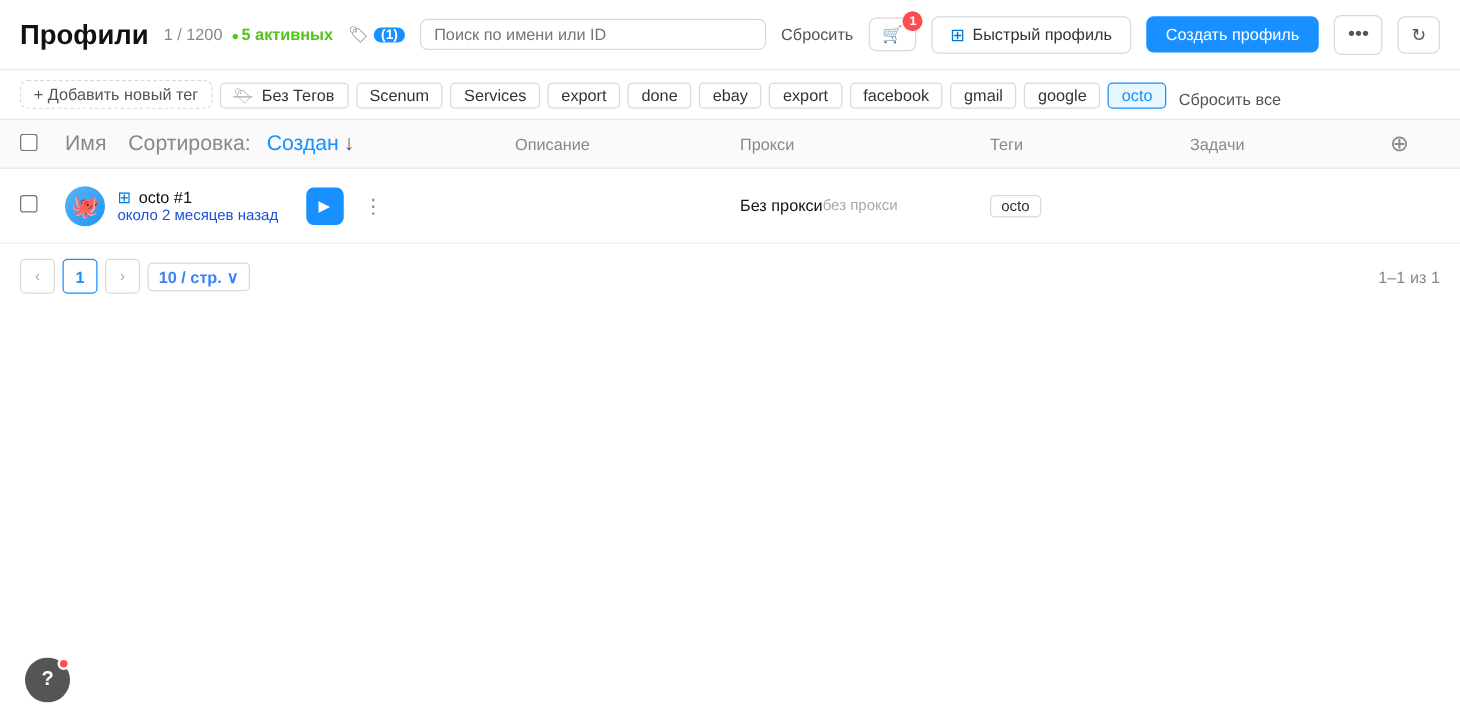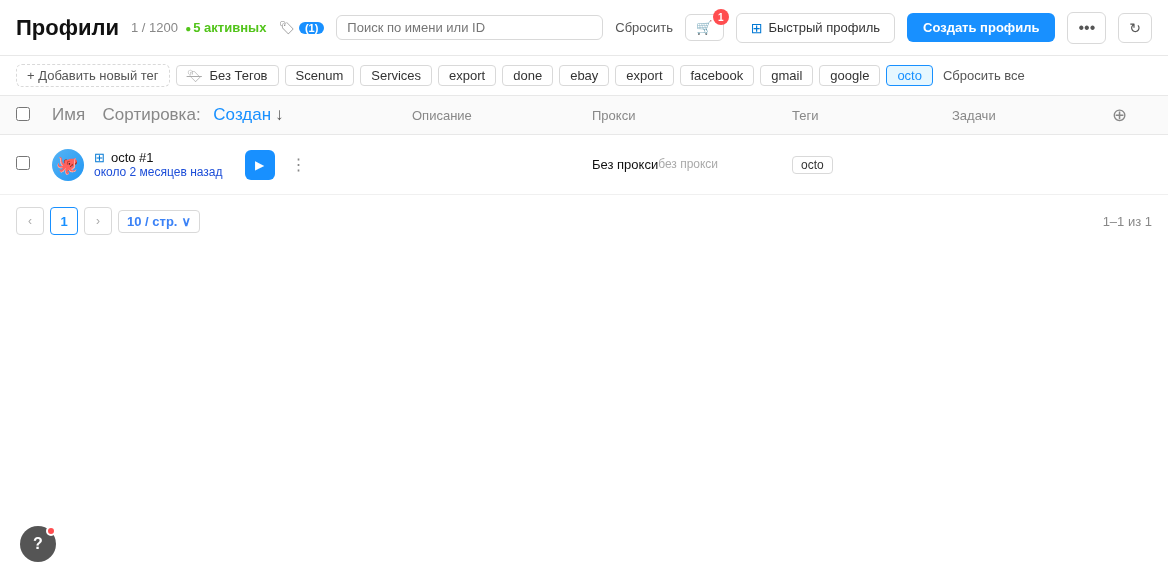--- a/index.html
+++ b/index.html
@@ -58,35 +58,35 @@
     }
     .quick-profile-btn {
       display: flex; align-items: center; gap: 6px;
       border: 1px solid #d9d9d9; border-radius: 6px; padding: 6px 14px;
       cursor: pointer; background: #fff; font-size: 13px; color: #333; white-space: nowrap;
     }
     .windows-icon { color: #0078d4; font-size: 14px; }
     .create-btn {
       background: #1890ff; color: #fff; border: none;
       border-radius: 6px; padding: 7px 16px; cursor: pointer; font-size: 13px;
-      font-weight: 700; white-space: nowrap;
+      font-weight: 400; white-space: nowrap;
     }
     .more-btn {
       border: 1px solid #d9d9d9; border-radius: 6px; padding: 6px 10px;
       background: #fff; cursor: pointer; font-size: 16px; color: #555;
     }
     .refresh-btn {
       border: 1px solid #d9d9d9; border-radius: 6px; padding: 6px 10px;
       background: #fff; cursor: pointer; font-size: 14px; color: #555;
       display: flex; align-items: center;
     }
 
     
     .tags-bar {
-      display: flex; align-items: center; gap: 6px;
+      display: flex; align-items: flex-end; gap: 6px;
       padding: 8px 16px; border-bottom: 1px solid #e8e8e8;
       flex-wrap: wrap;
     }
     .add-tag-btn {
       display: flex; align-items: center; gap: 4px;
       border: 1px dashed #d9d9d9; border-radius: 6px;
       padding: 3px 10px; cursor: pointer; background: #fff;
       font-size: 13px; color: #555; white-space: nowrap;
     }
     .tag {

